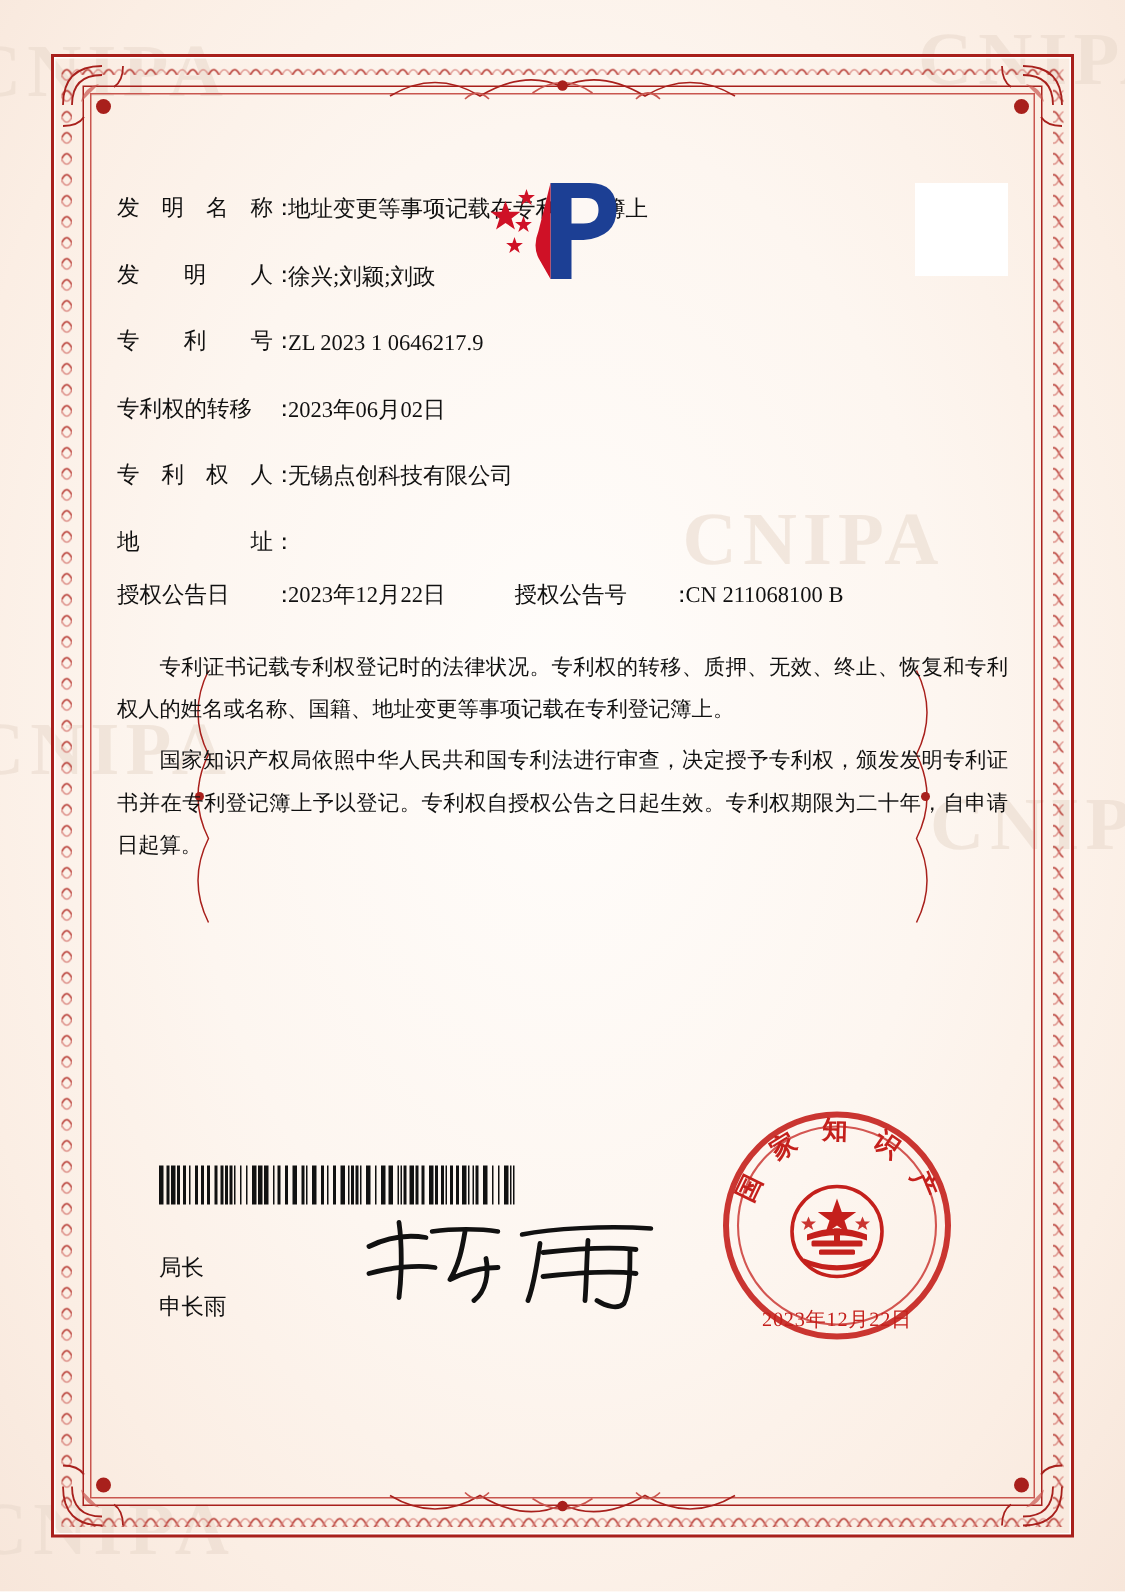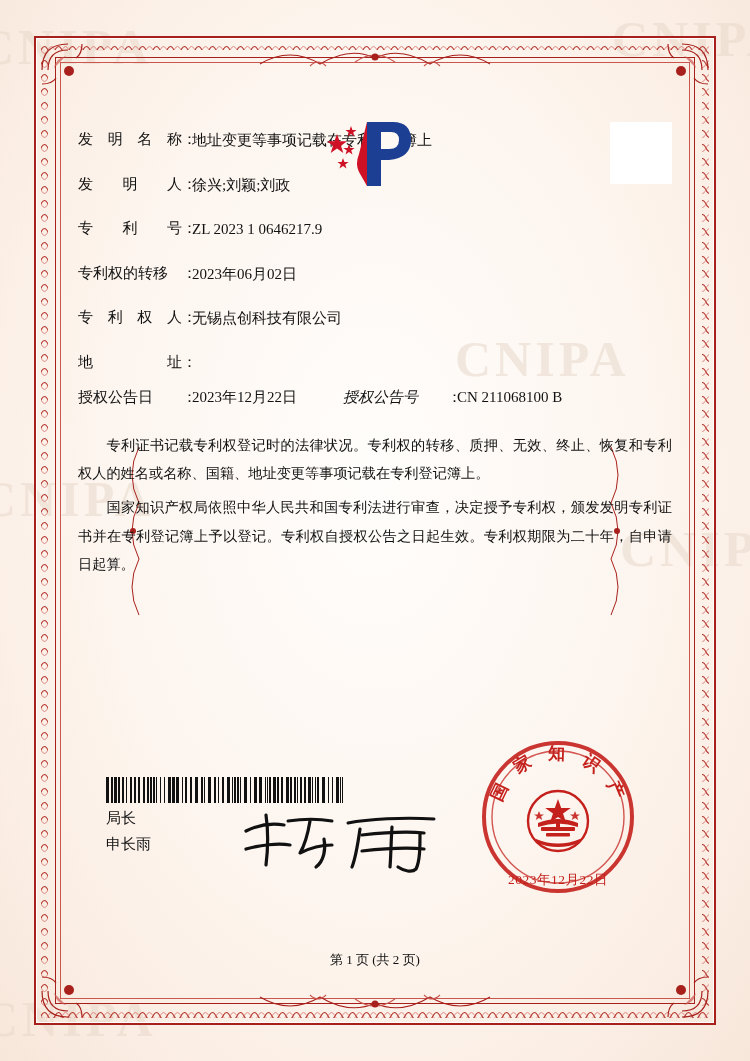--- a/index.html
+++ b/index.html
@@ -183,21 +183,20 @@
     flex: 0 0 104px;
     display: flex;
     justify-content: space-between;
   }
   .inline-gap { width: 46px; flex: 0 0 46px; }
   .inline-label2 {
     display: flex;
     justify-content: space-between;
     width: 104px;
     flex: 0 0 104px;
-    font-style: italic;
   }
 
   .paragraphs {
     margin-top: 26px;
     font-size: 14.2px;
     line-height: 2.0;
     color: #111;
     text-align: justify;
   }
   .paragraphs p {
@@ -217,21 +216,21 @@
   }
   .barcode i {
     display: block;
     height: 100%;
     background: #111;
   }
 
   .signature-block {
     position: absolute;
     left: 28px;
-    bottom: 124px;
+    bottom: 96px;
     font-size: 15px;
     line-height: 1.7;
     color: #111;
   }
 
   .sign-script {
     position: absolute;
     left: 150px;
     bottom: 104px;
     width: 240px;
@@ -1098,16 +1097,15 @@
             <rect x="-12" y="12" width="24" height="3.5" rx="1"></rect>
             <path d="M-20 2 q20 -8 40 0 l0 4 q-20 -7 -40 0 Z"></path>
             <path d="M-22 18 q22 9 44 0 l0 3.5 q-22 9 -44 0 Z"></path>
             <rect x="-2" y="-2" width="4" height="10"></rect>
           </g>
         </g>
       </svg>
     </div>
     <div class="seal-date">2023年12月22日</div>
 
-    <div class="page-num">第 1 页 (共 2 页)</div>
   </div>
 
 </div>
 
 </body></html>

